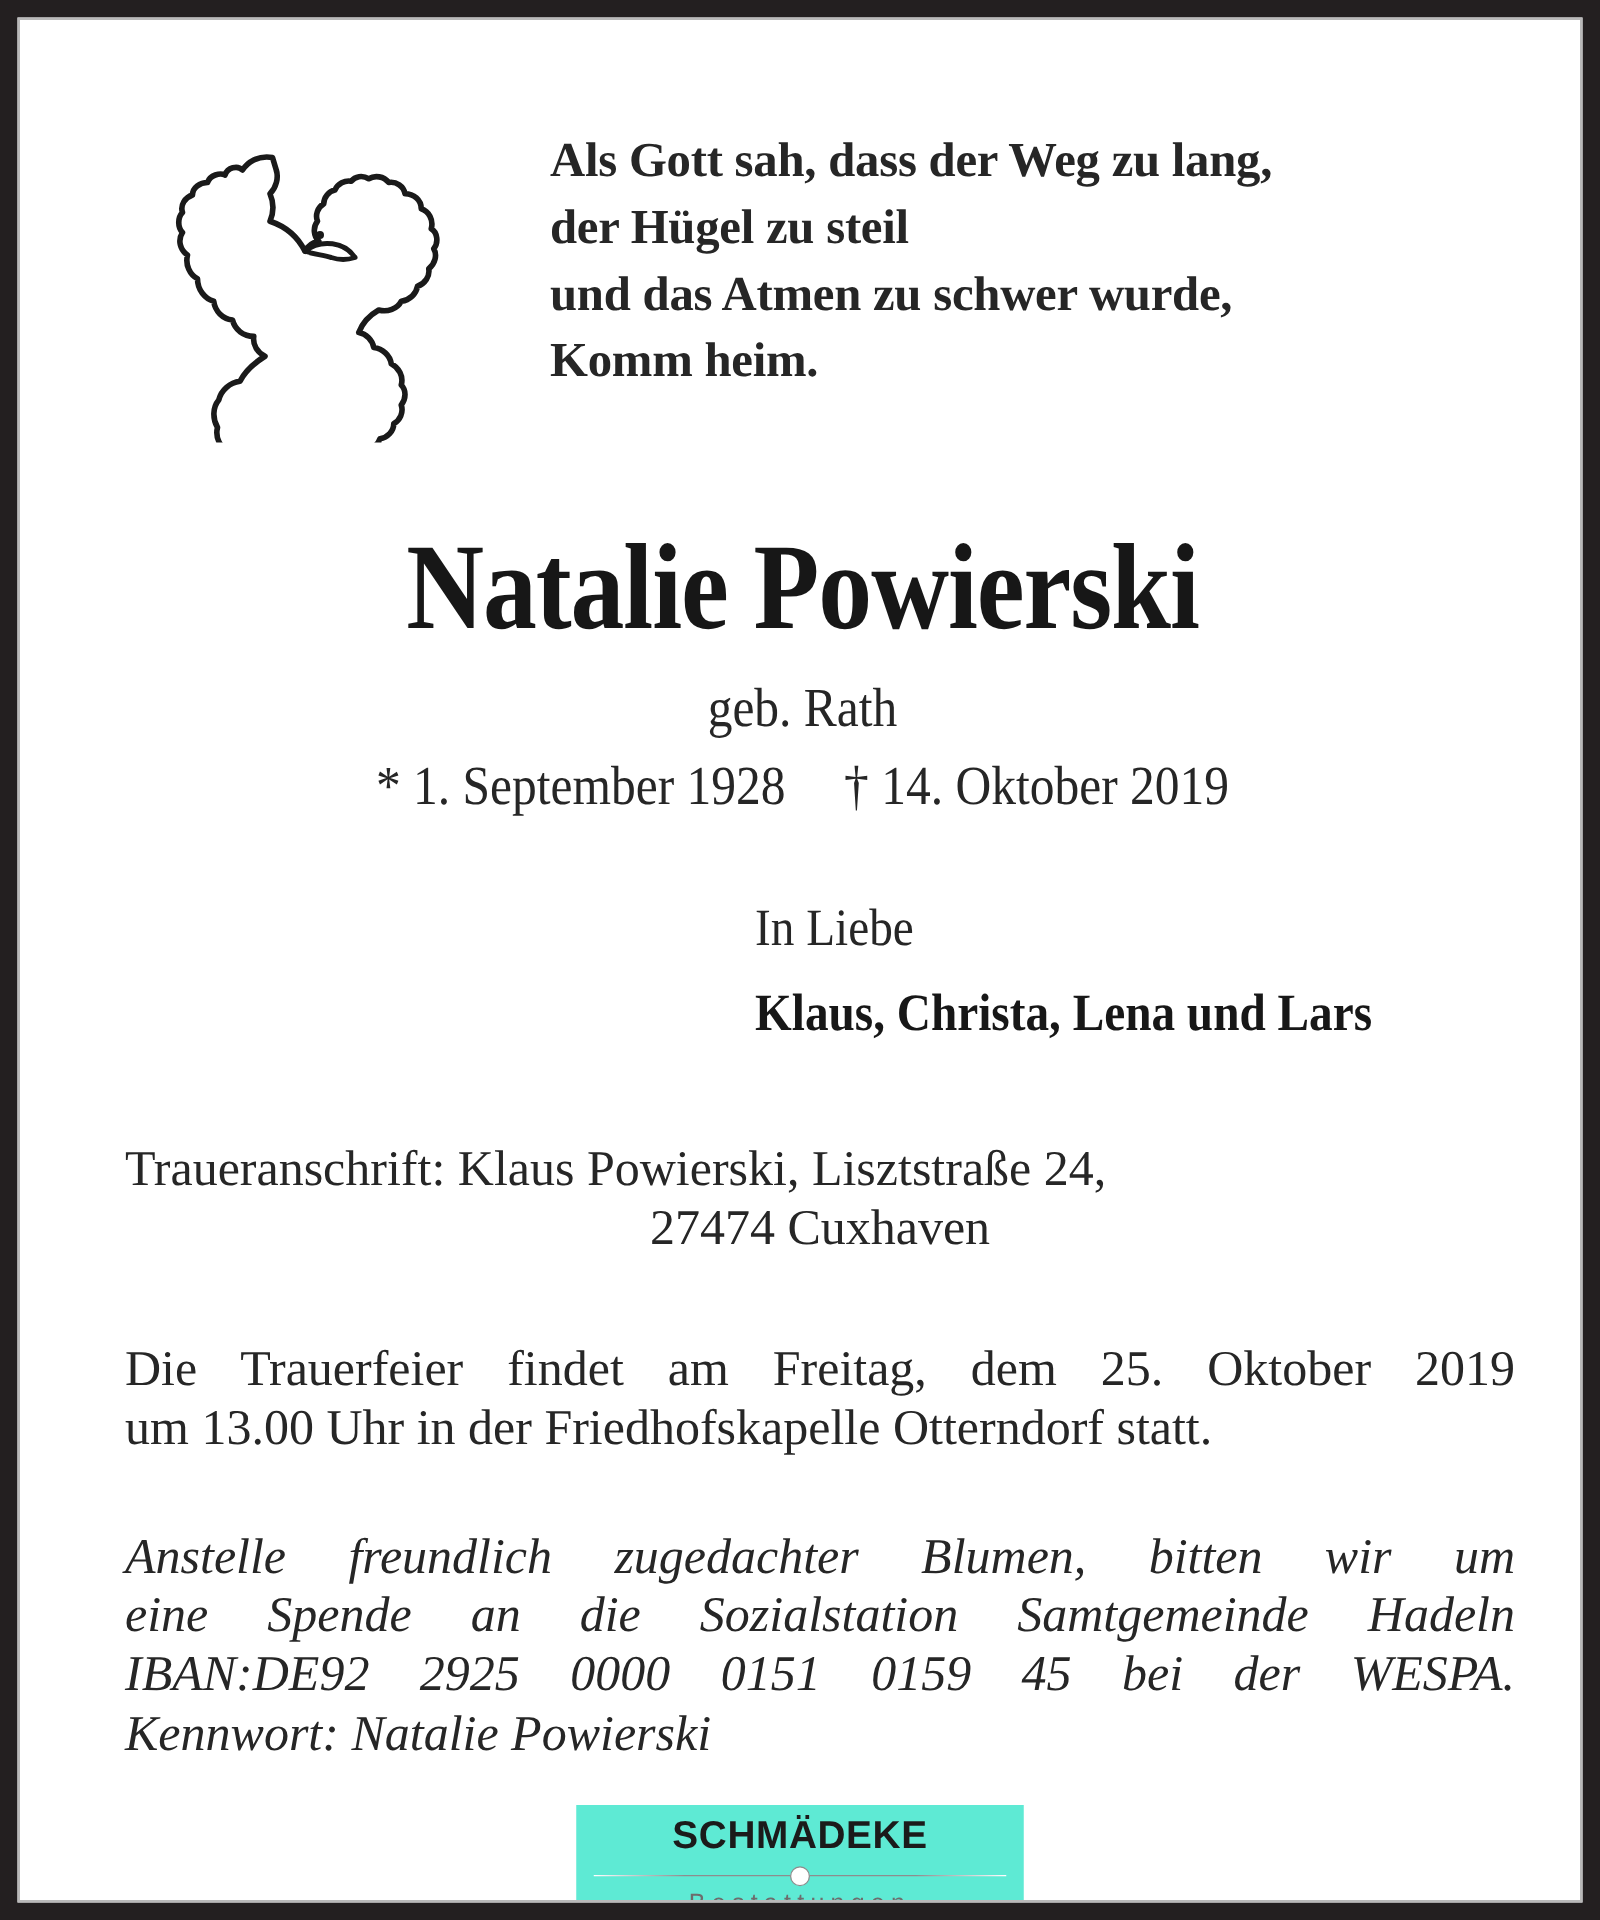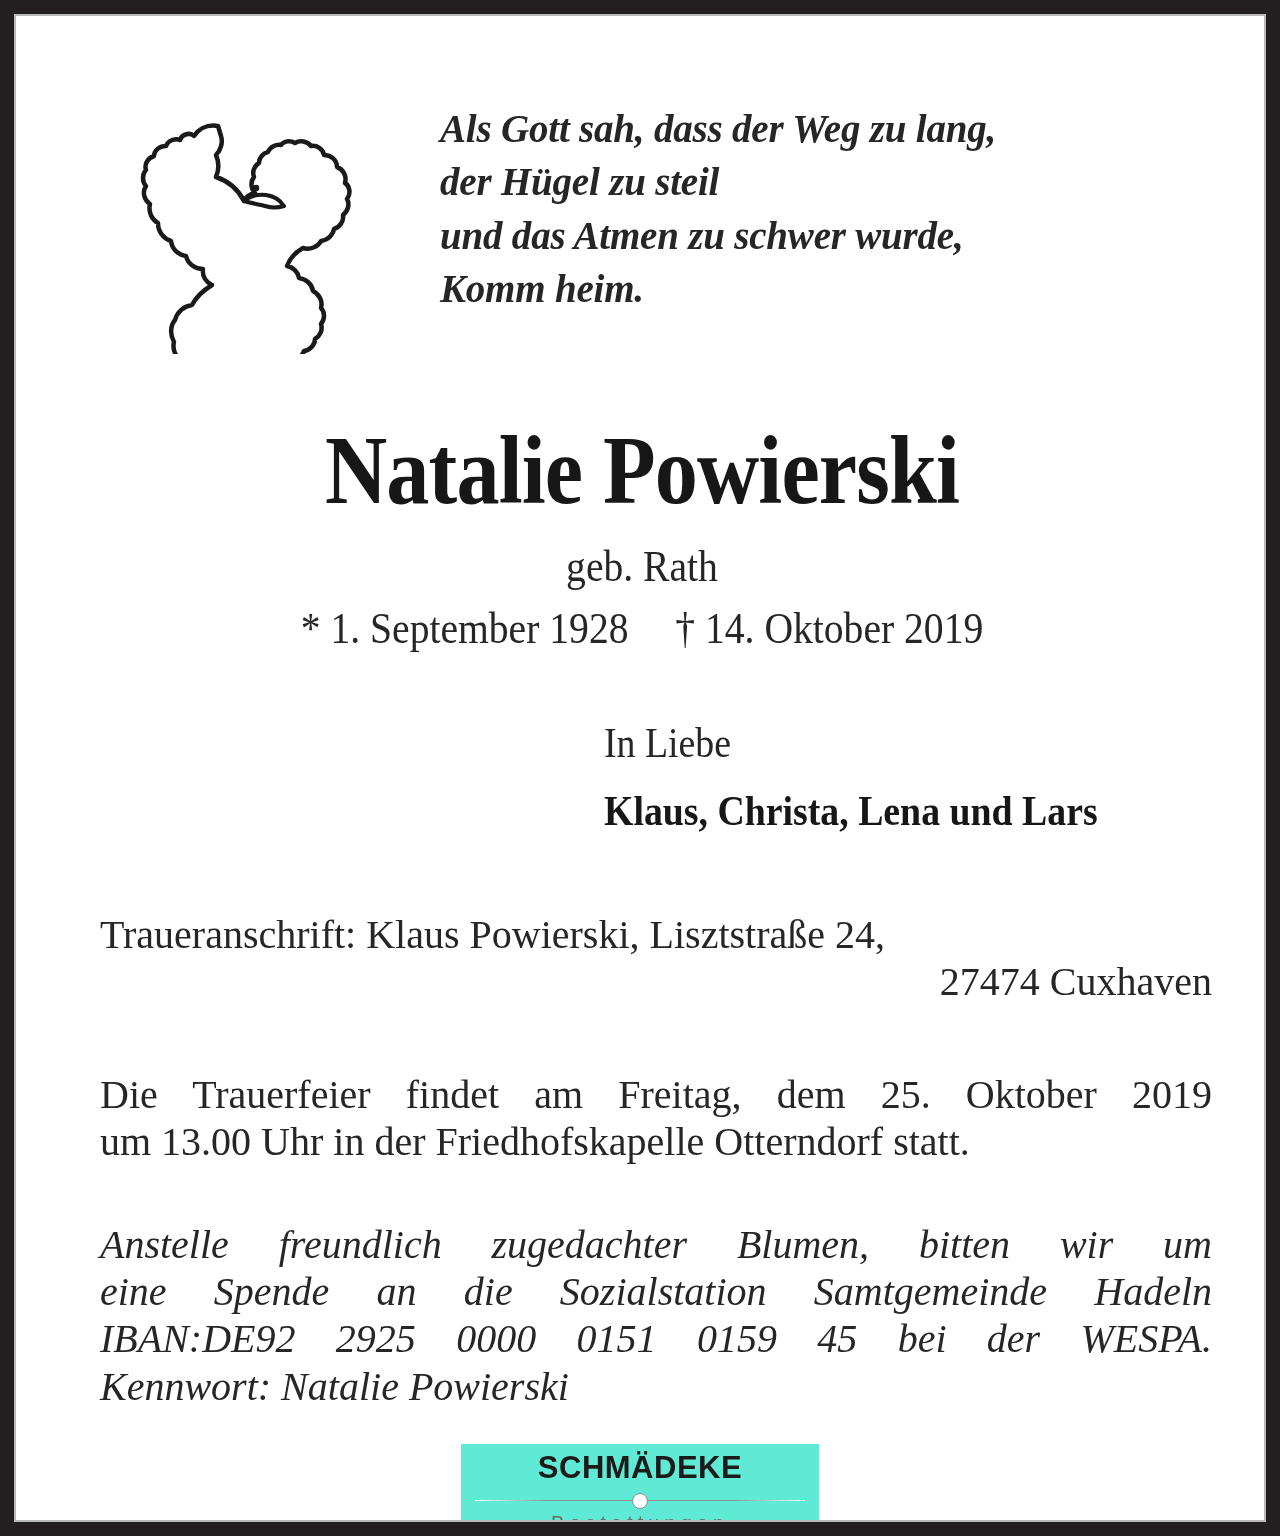--- a/index.html
+++ b/index.html
@@ -43,21 +43,20 @@
     height: 250px;
   }
   .dove svg { display: block; width: 100%; height: 100%; }
 
   
   .poem {
     position: absolute;
     left: 424px;
     top: 86px;
     width: 790px;
-    font-style: italic;
     font-size: 39px;
     line-height: 1.37;
     font-weight: 700;
     letter-spacing: -0.2px;
     color: #262626;
     font-family: "Liberation Serif", "DejaVu Serif", serif;
   }
   .poem div { white-space: nowrap; }
 
   
@@ -126,21 +125,21 @@
 
   
   .block {
     position: absolute;
     left: 84px;
     width: 1112px;
     font-size: 40px;
     line-height: 1.18;
     color: #262626;
   }
-  .block .line { white-space: nowrap; text-align: right; }
+  .block .line { white-space: nowrap; }
   .b-address  { top: 895px;  text-align: center; }
   .b-address .l1 { text-align: left; }
   .b-service  { top: 1055px; }
   .b-donation { top: 1205px; font-style: italic; }
   .justify .line {
     text-align: justify;
     text-align-last: justify;
   }
   .justify .last {
     text-align: left;

